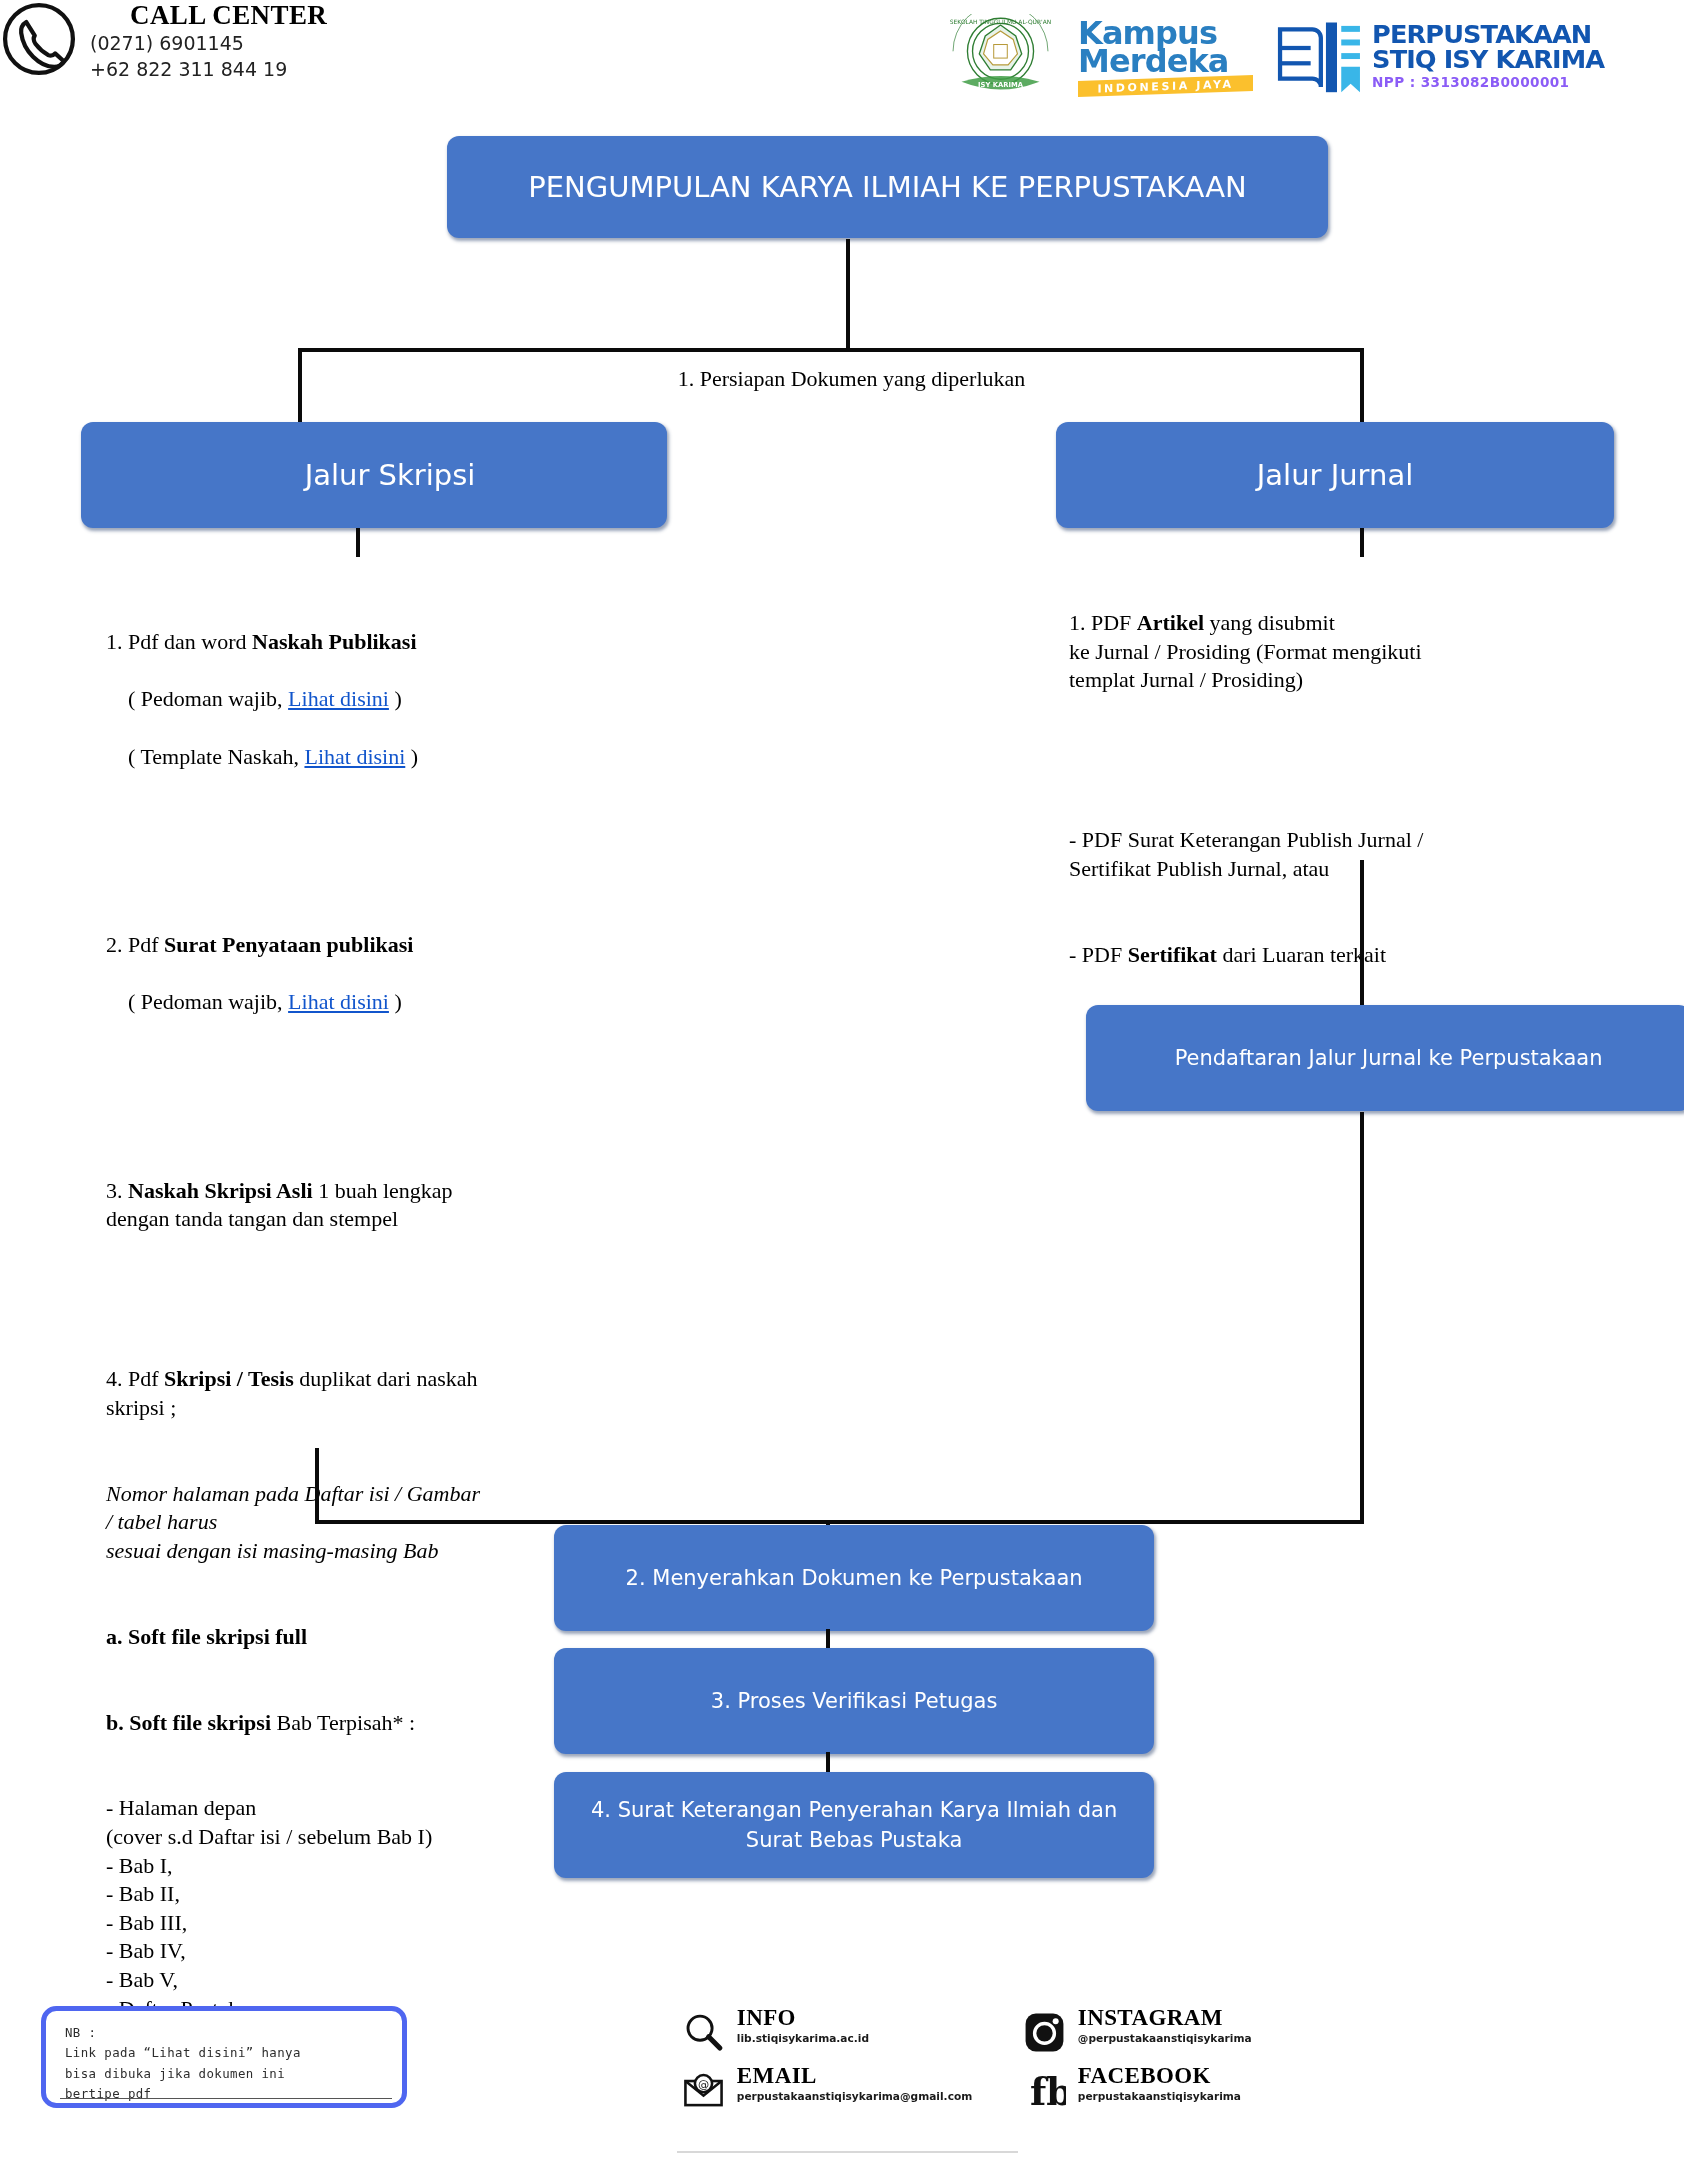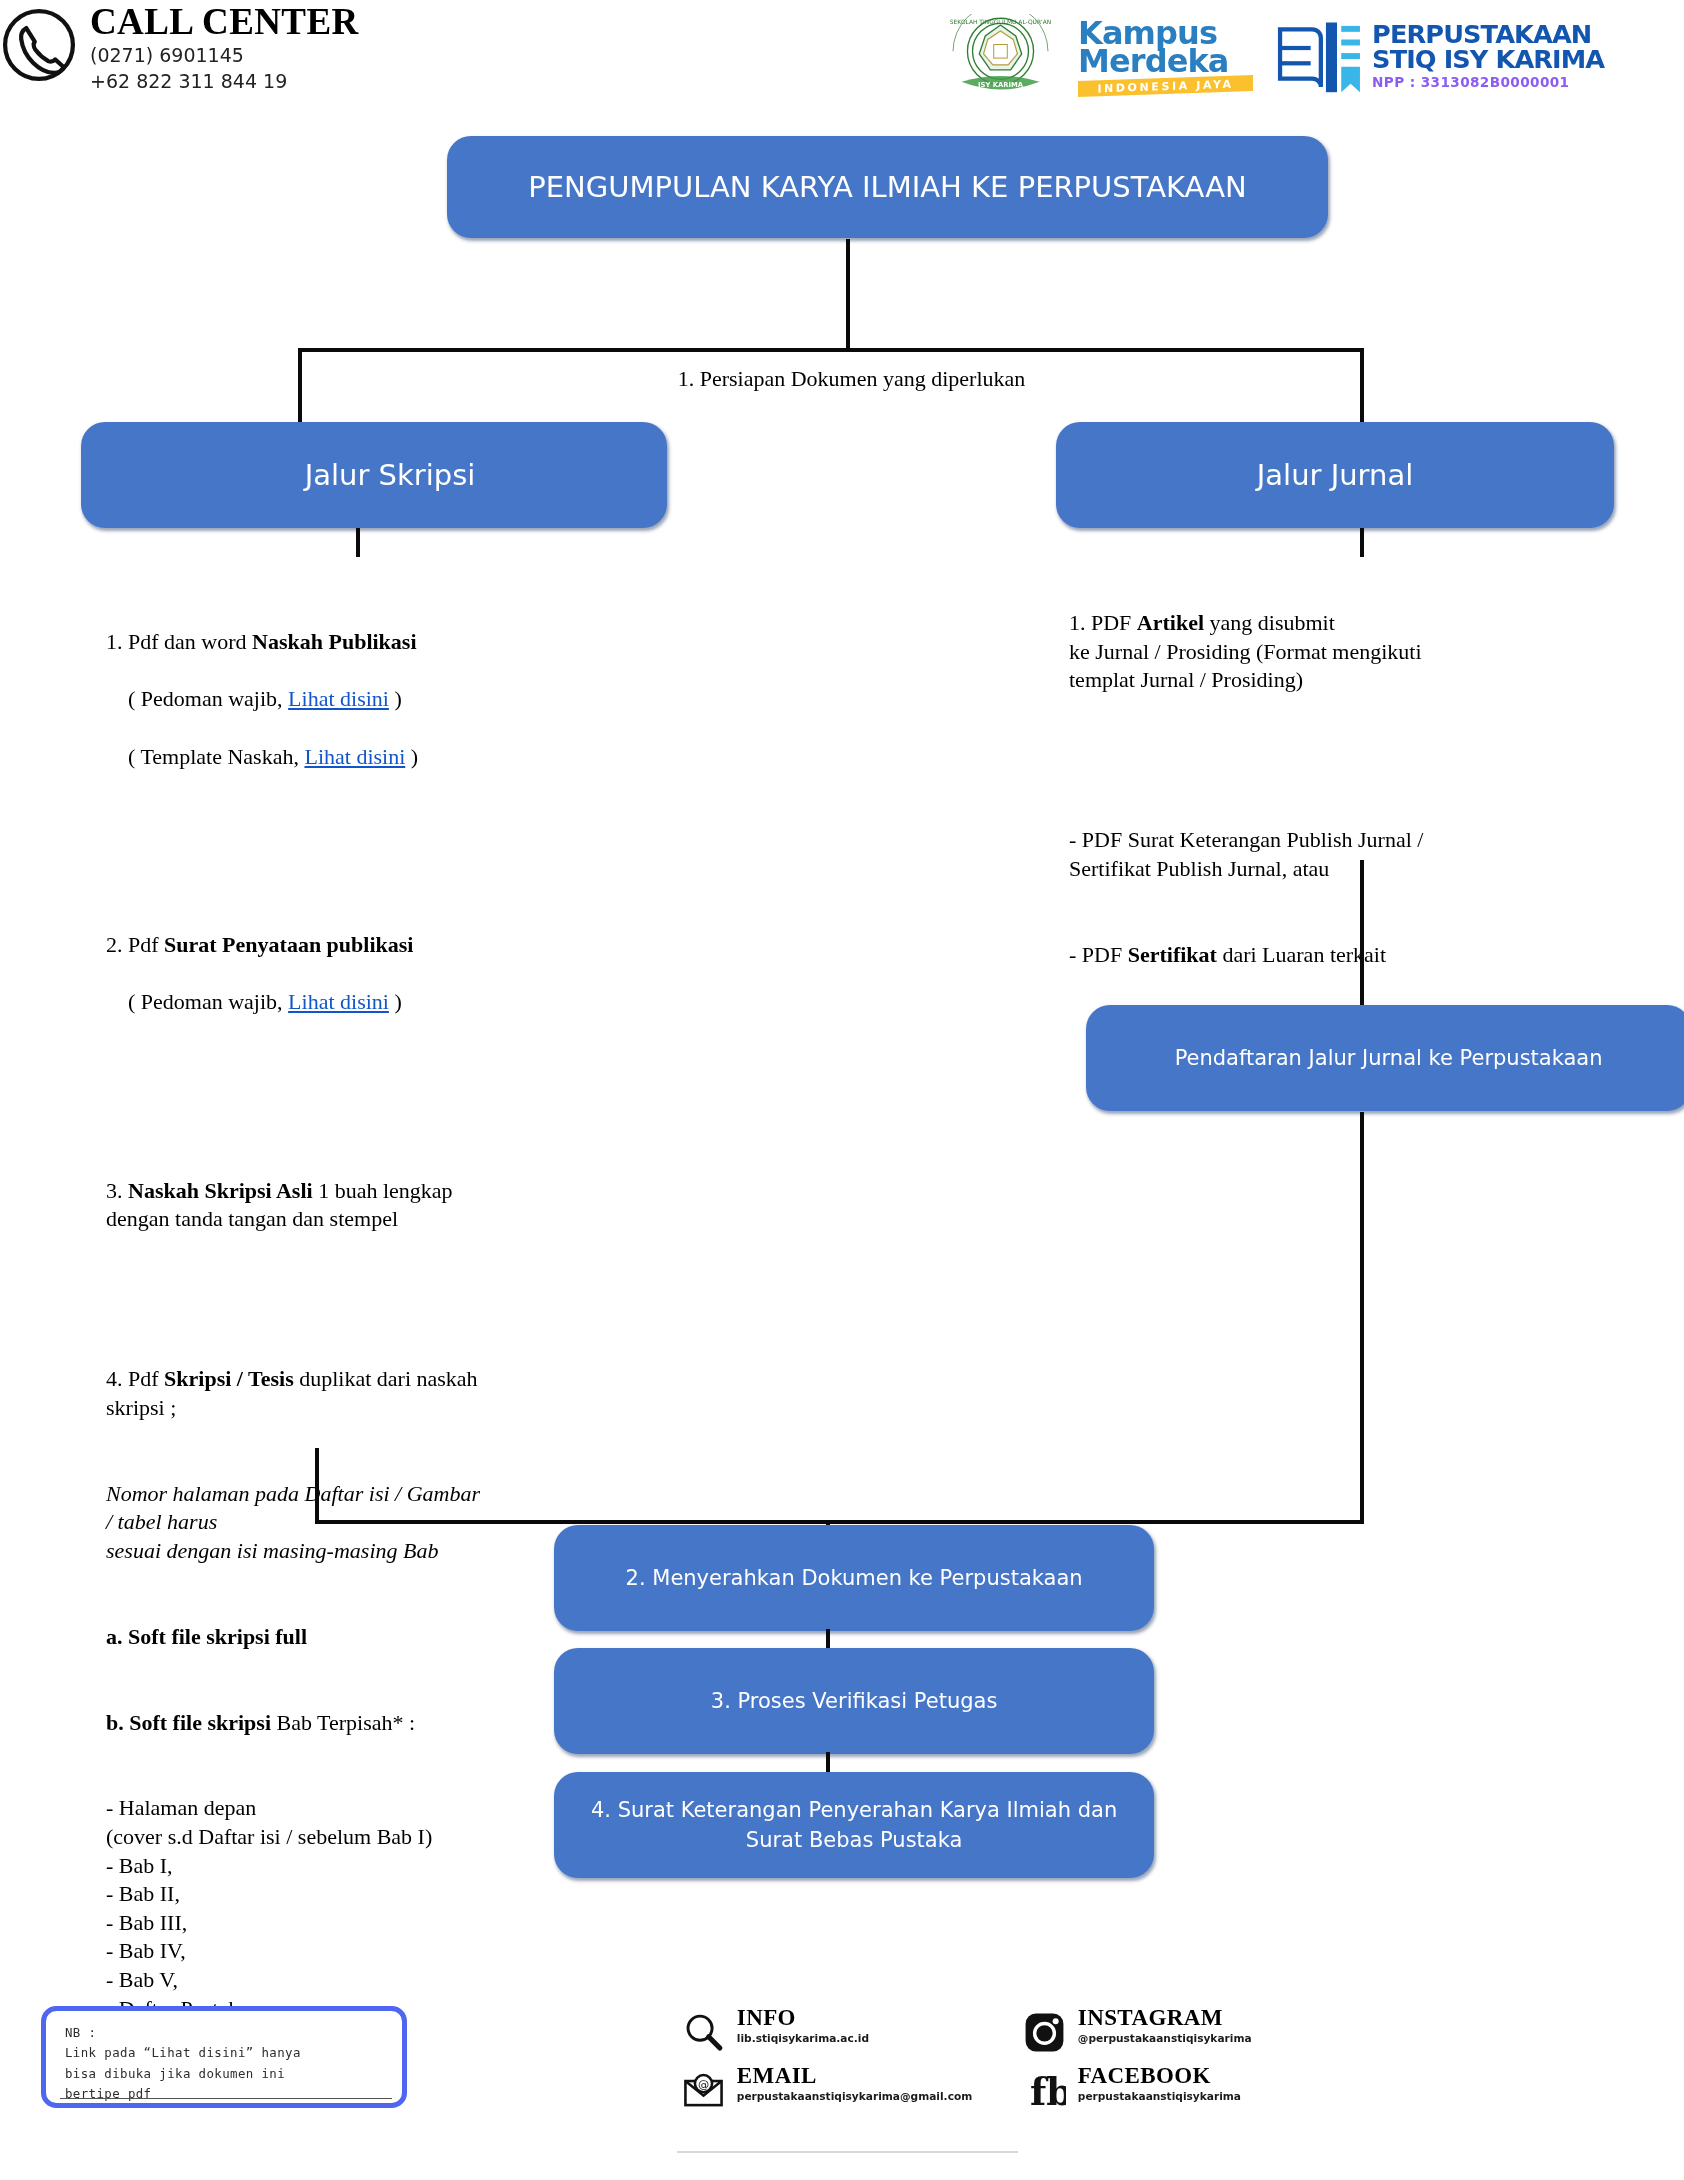--- a/index.html
+++ b/index.html
@@ -21,21 +21,21 @@
              padding:1.7px 5.1px;margin-top:1.7px;transform:skewY(-2deg);}
 
   .perp-txt{font-family:"DejaVu Sans",sans-serif;font-weight:bold;color:#1256b0;
             letter-spacing:-0.9px;line-height:0.95;}
   .perp-l1{font-size:25.6px;}
   .perp-l2{font-size:25.6px;}
   .perp-npp{font-size:13.6px;letter-spacing:0.4px;margin-top:2.6px;color:#8b5cf6;
             font-family:"DejaVu Sans",sans-serif;font-weight:bold;}
 
   
-  .fbox{position:absolute;background:#4676c8;border-radius:24px;color:#fff;
+  .fbox{position:absolute;background:#4676c8;border-radius:12px;color:#fff;
         font-family:"DejaVu Sans",sans-serif;display:flex;align-items:center;
         justify-content:center;text-align:center;line-height:1.45;
         box-shadow:1.7px 2.6px 3.4px rgba(30,55,100,.45);}
 
   #box-title{left:447px;top:136px;width:813px;height:102px;font-size:29px;padding:0 34px;}
   #box-skripsi{left:81px;top:422px;width:554px;height:106px;font-size:29px;padding-left:32px;}
   #box-jurnal{left:1056px;top:422px;width:558px;height:106px;font-size:29px;}
   #box-pendaftaran{left:1086px;top:1005px;width:554px;height:106px;font-size:21px;padding:0 25.6px;}
   #box-step2{left:554px;top:1525px;width:549px;height:106px;font-size:21px;padding:0 25.6px;}
   #box-step3{left:554px;top:1648px;width:549px;height:106px;font-size:21px;padding:0 25.6px;}
@@ -71,21 +71,21 @@
   .frow{display:flex;align-items:flex-start;margin-bottom:5.1px;}
   .ficon{width:53px;height:53px;flex:0 0 53px;display:flex;align-items:center;justify-content:center;}
   .ftxt{padding-left:6.8px;}
   .fhead{font-family:"Liberation Serif",serif;font-weight:bold;font-size:23px;line-height:1.05;
          letter-spacing:0.4px;}
   .fsub{font-family:"DejaVu Sans",sans-serif;font-size:10.6px;font-weight:bold;color:#1a1a1a;
         margin-top:1.7px;}
   #grp-info{left:677px;top:2006px;}
   #grp-social{left:1018px;top:2006px;}
   #grp-call{left:1278px;top:2010px;display:flex;align-items:center;}
-  #call-head{font-family:"Liberation Serif",serif;font-weight:bold;font-size:37px;letter-spacing:0.4px;}
+  #call-head{font-family:"Liberation Serif",serif;font-weight:bold;font-size:27px;letter-spacing:0.4px;margin-left:40px;}
   .call-num{font-family:"DejaVu Sans",sans-serif;font-size:19px;color:#222;line-height:1.35;}
   #footer-div{position:absolute;left:677px;top:2151px;width:341px;height:1.7px;background:#d8d8d8;}
 </style>
 </head>
 <body>
 
 <div id="header-logos">
 
   <div class="logo-stiq">
     <svg width="119" height="89" viewBox="0 0 140 105">

